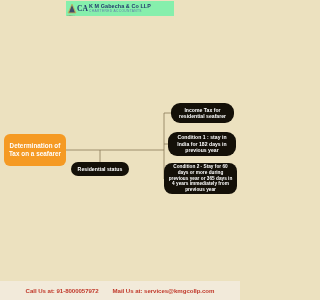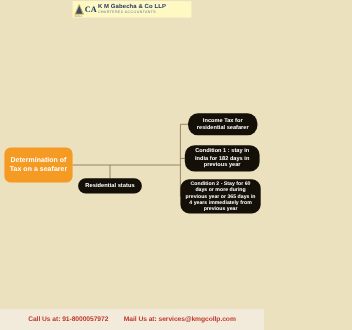--- a/index.html
+++ b/index.html
@@ -21,21 +21,21 @@
     left: 0; top: 0;
     width: 240px;
     height: 17px;
     background: #ece1bf;
   }
   #logo-plate {
     position: absolute;
     left: 66px; top: 1px;
     width: 108px;
     height: 15px;
-    background: #fef9c3;
+    background: #86efac;
     display: flex;
     align-items: center;
   }
   #logo-mark {
     width: 22px;
     height: 15px;
     position: relative;
     flex: none;
   }
   #logo-mark svg { display: block; }

